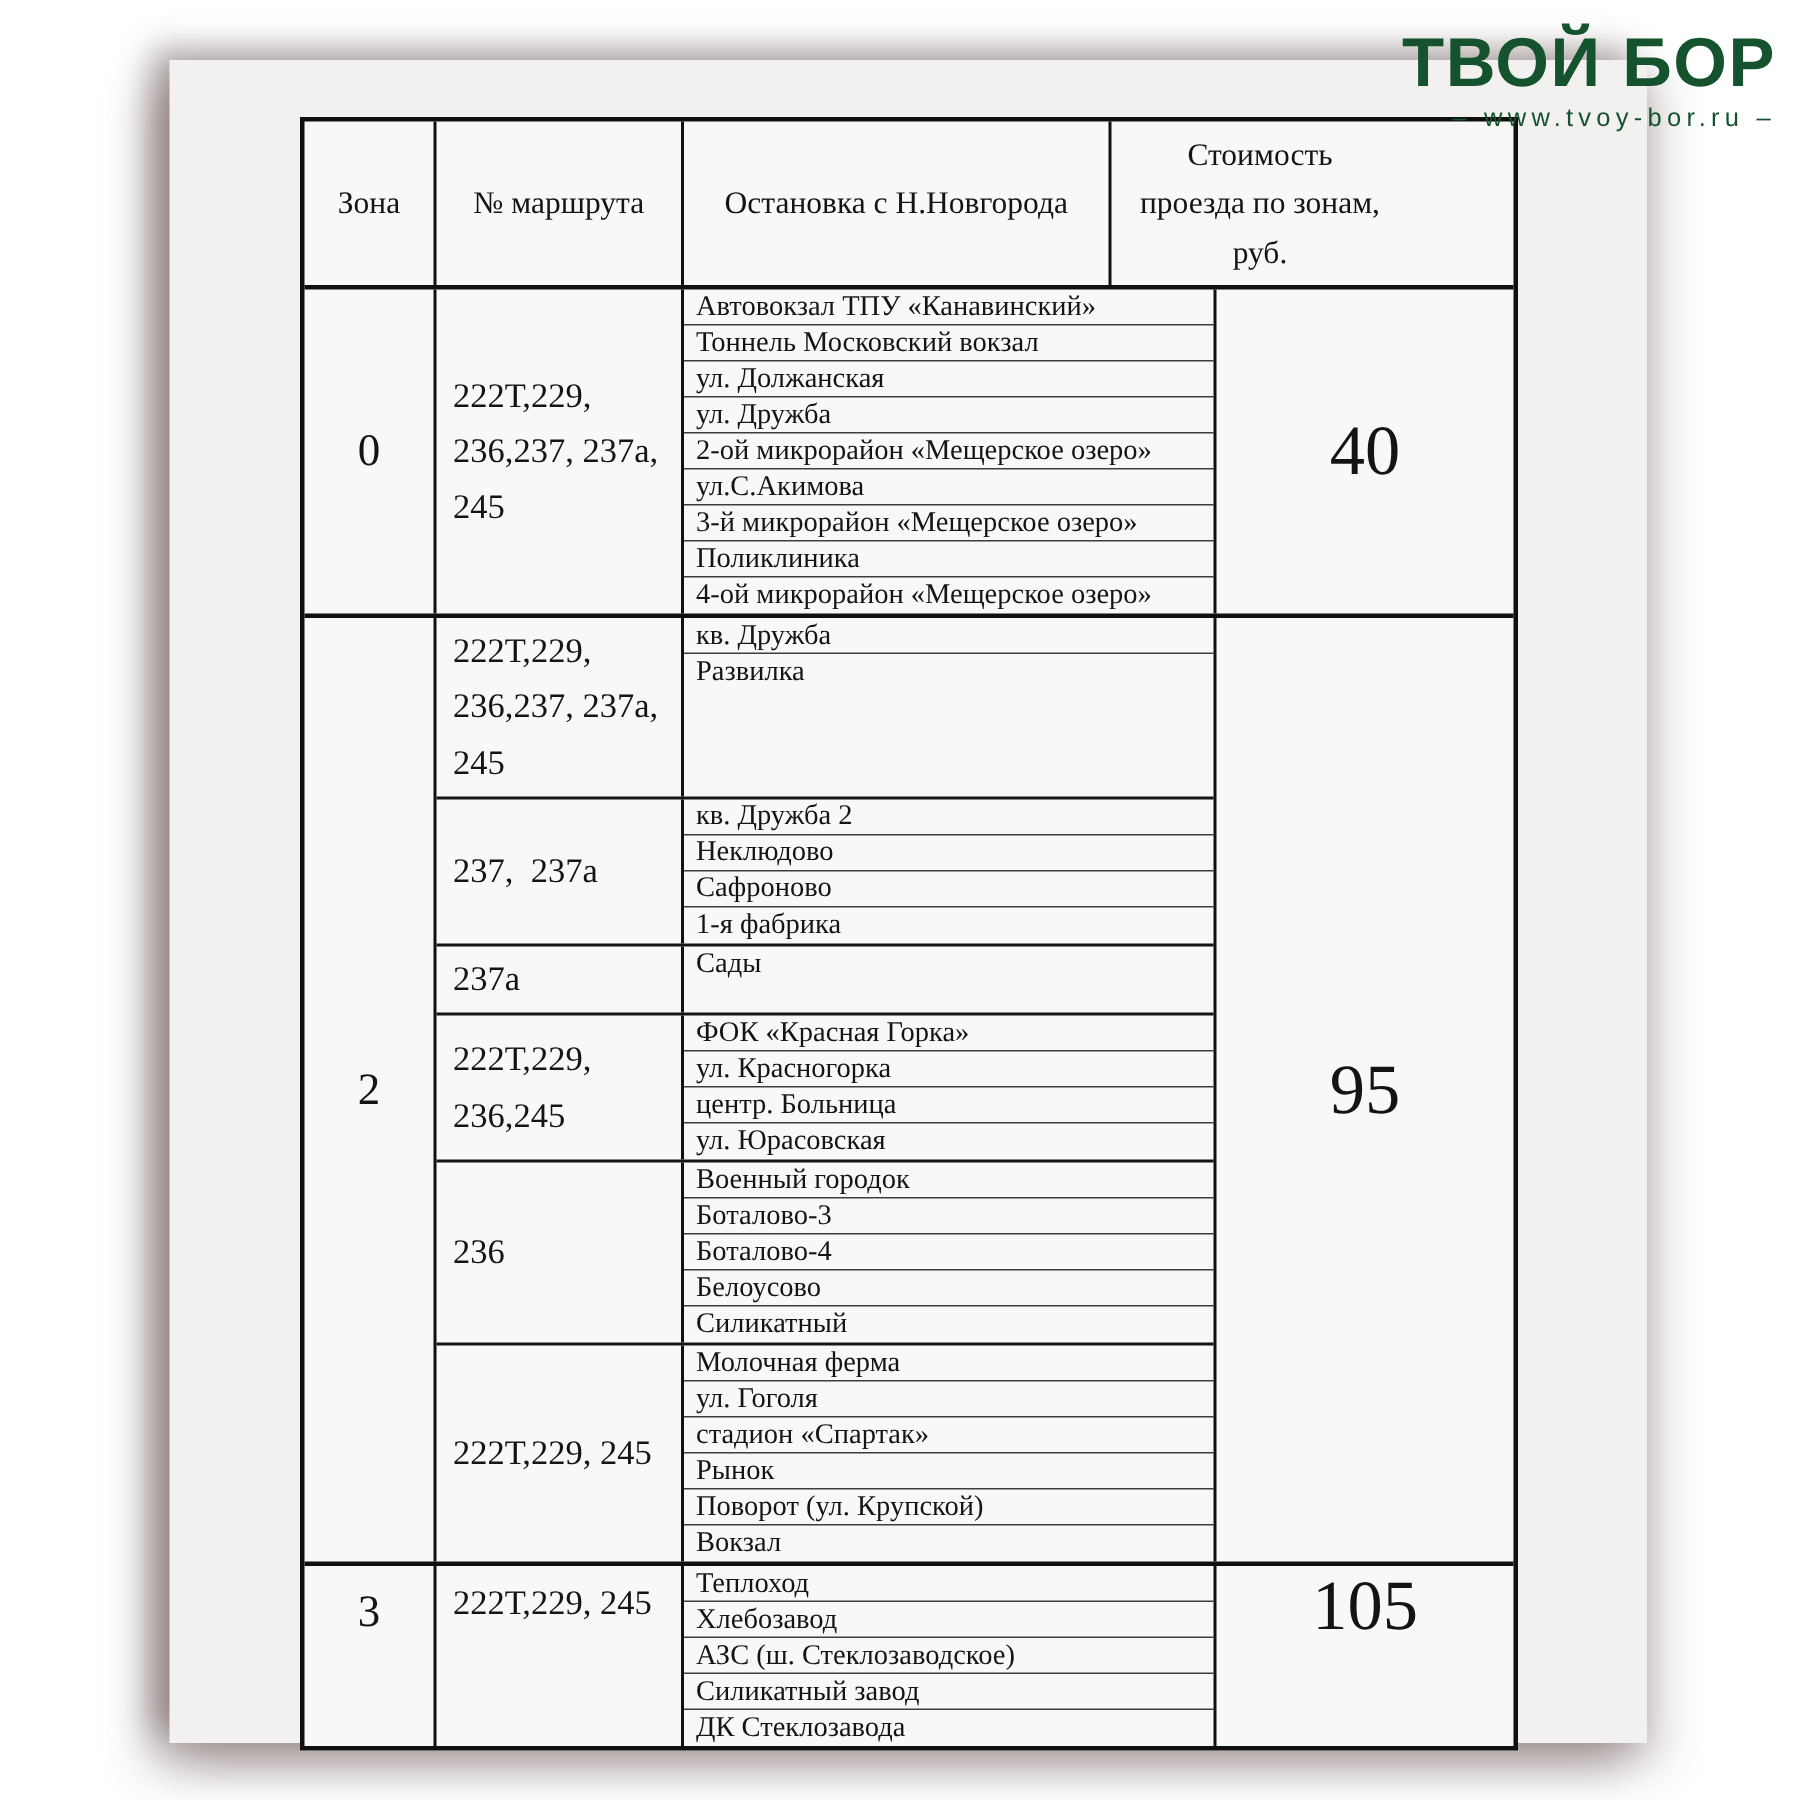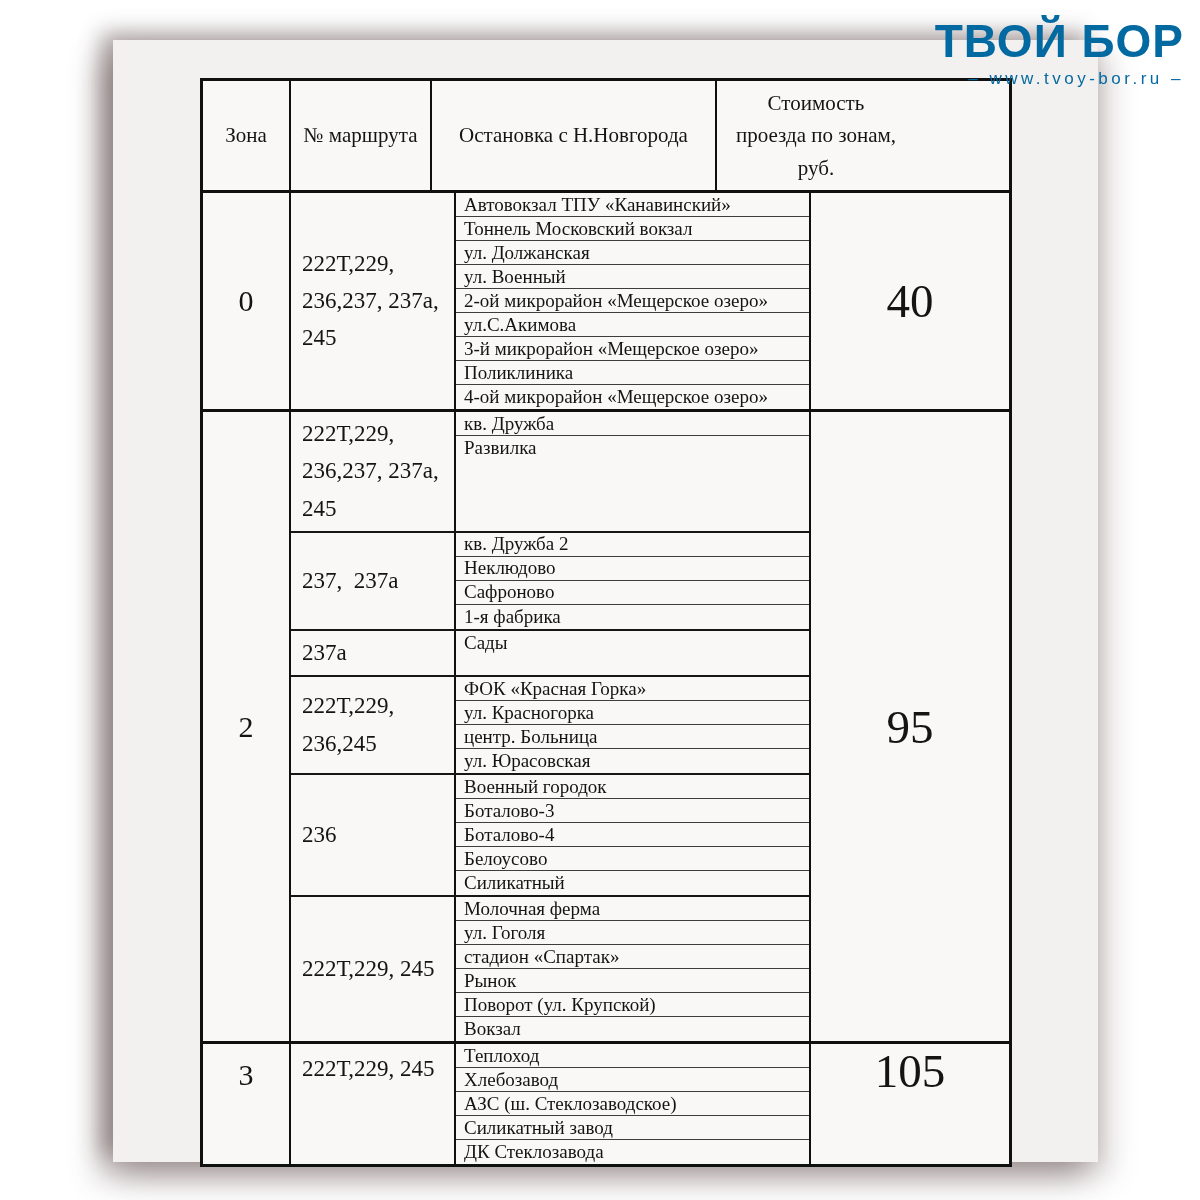--- a/index.html
+++ b/index.html
@@ -58,21 +58,21 @@
     display: flex;
     align-items: center;
     justify-content: center;
     text-align: center;
     font-size: 21px;
     line-height: 1.55;
     white-space: pre-line;
     padding: 0 4px;
   }
   .column-header:nth-child(1) { width: 88px;  border-right: 2px solid #101010; }
-  .column-header:nth-child(2) { width: 141px; border-right: 2px solid #101010; }
+  .column-header:nth-child(2) { width: 165px; border-right: 2px solid #101010; }
   .column-header:nth-child(3) { width: 283px; }
   .column-header:nth-child(4) { width: 200px; border-left: 2px solid #101010; }
 
   .zone-block {
     display: flex;
     border-bottom: 3px solid #101010;
   }
   .zone-block:last-child { border-bottom: none; }
 
   .zone-cell {
@@ -152,21 +152,21 @@
       </div>
       <div class="zone-block">
         <div class="zone-cell">0</div>
         <div class="route-groups">
           <div class="route-group">
             <div class="routes-cell">222Т,229, 236,237, 237а, 245</div>
             <div class="stops-column">
               <div class="stop-row">Автовокзал ТПУ «Канавинский»</div>
               <div class="stop-row">Тоннель Московский вокзал</div>
               <div class="stop-row">ул. Должанская</div>
-              <div class="stop-row">ул. Военный</div>
+              <div class="stop-row">ул. Дружба</div>
               <div class="stop-row">2-ой микрорайон «Мещерское озеро»</div>
               <div class="stop-row">ул.С.Акимова</div>
               <div class="stop-row">3-й микрорайон «Мещерское озеро»</div>
               <div class="stop-row">Поликлиника</div>
               <div class="stop-row">4-ой микрорайон «Мещерское озеро»</div>
             </div>
           </div>
         </div>
         <div class="price-cell">40</div>
       </div>
@@ -240,16 +240,16 @@
               <div class="stop-row">Силикатный завод</div>
               <div class="stop-row">ДК Стеклозавода</div>
             </div>
           </div>
         </div>
         <div class="price-cell">105</div>
       </div>
     </div>
 </div>
 
-<div class="brand" style="color: #0369a1;">
+<div class="brand" style="color: #14532d;">
   <div class="brand-title">ТВОЙ БОР</div>
   <div class="brand-url">– www.tvoy-bor.ru –</div>
 </div>
 
 </body></html>

